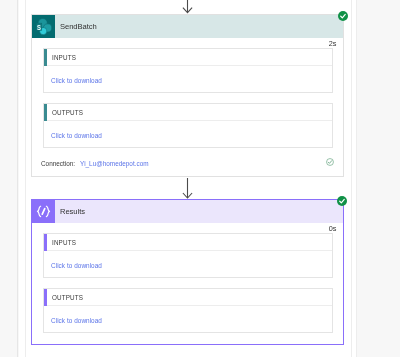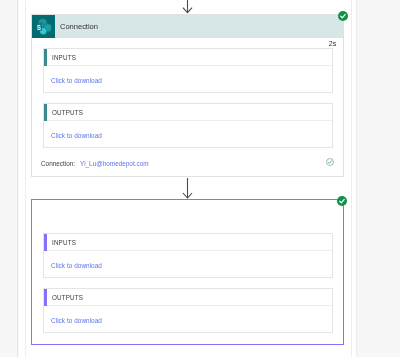--- a/index.html
+++ b/index.html
@@ -69,21 +69,21 @@
       <div class="icon-box" style="background:#036c70;">
         <svg width="23" height="23" viewBox="0 0 48 48" shape-rendering="geometricPrecision">
           <circle cx="22.3" cy="16.9" r="9.6" fill="#1b959b" stroke="#0b666c" stroke-width="1.15"></circle>
           <circle cx="32.6" cy="27.1" r="8.6" fill="#1d9ca3" stroke="#0b666c" stroke-width="1.15"></circle>
           <circle cx="23.4" cy="33.6" r="7.6" fill="#2fccd8" stroke="#0b666c" stroke-width="1.15"></circle>
           <rect x="8.8" y="16.9" width="11.7" height="15.2" fill="#107c82" stroke="#0b666c" stroke-width="0.85"></rect>
           <text x="14.6" y="30.3" font-family="'Liberation Sans',sans-serif" font-size="15.5" font-weight="bold" fill="#f4fcfc" text-anchor="middle" textLength="8.2" lengthAdjust="spacingAndGlyphs">S</text>
         </svg>
       </div>
       <div class="title-wrap">
-        <span class="card-title">Connection</span>
+        <span class="card-title">SendBatch</span>
       </div>
       <div class="dur" style="background:#97c4c7;">2s</div>
     </div>
 
     <div class="io" style="left:11px;top:33px;width:290px;">
       <div class="io-head">
         <span class="io-accent" style="background:#3a8b91;"></span>
         <span class="io-title">INPUTS</span>
       </div>
       <div class="io-body">
@@ -120,20 +120,35 @@
   </span>
 
   <div class="arrow" style="left:182px;top:178px;">
     <svg width="11" height="21" viewBox="0 0 11 21">
       <path d="M5.5 0 L5.5 20" stroke="#4b4b4b" stroke-width="1.1" fill="none"></path>
       <path d="M0.9 15 L5.5 20 L10.1 15" stroke="#4b4b4b" stroke-width="1.1" fill="none"></path>
     </svg>
   </div>
 
   <div class="card c2">
+    <div class="card-header" style="background:#ebe6fc;">
+      <div class="icon-box" style="background:#8a6ffa;">
+        <svg width="23" height="23" viewBox="0 0 24 24" shape-rendering="geometricPrecision">
+          <g fill="none" stroke="#ffffff" stroke-width="1.25" stroke-linecap="round" stroke-linejoin="round">
+            <path d="M9.0 6.5 C7.3 7.0 7.4 8.9 7.1 10.1 C6.8 11.3 6.3 11.7 5.7 11.9 C6.3 12.1 6.8 12.5 7.1 13.7 C7.4 14.9 7.3 16.8 9.0 17.3"></path>
+            <path d="M15.0 6.5 C16.7 7.0 16.6 8.9 16.9 10.1 C17.2 11.3 17.7 11.7 18.3 11.9 C17.7 12.1 17.2 12.5 16.9 13.7 C16.6 14.9 16.7 16.8 15.0 17.3"></path>
+            <path d="M13.3 9.0 L10.7 14.8" stroke-width="1.75"></path>
+          </g>
+        </svg>
+      </div>
+      <div class="title-wrap">
+        <span class="card-title">Results</span>
+      </div>
+      <div class="dur" style="background:#cec4fb;">0s</div>
+    </div>
 
     <div class="io" style="left:11px;top:33px;width:290px;">
       <div class="io-head">
         <span class="io-accent" style="background:#8a6ffa;"></span>
         <span class="io-title">INPUTS</span>
       </div>
       <div class="io-body">
         <span class="io-link">Click to download</span>
       </div>
     </div>

